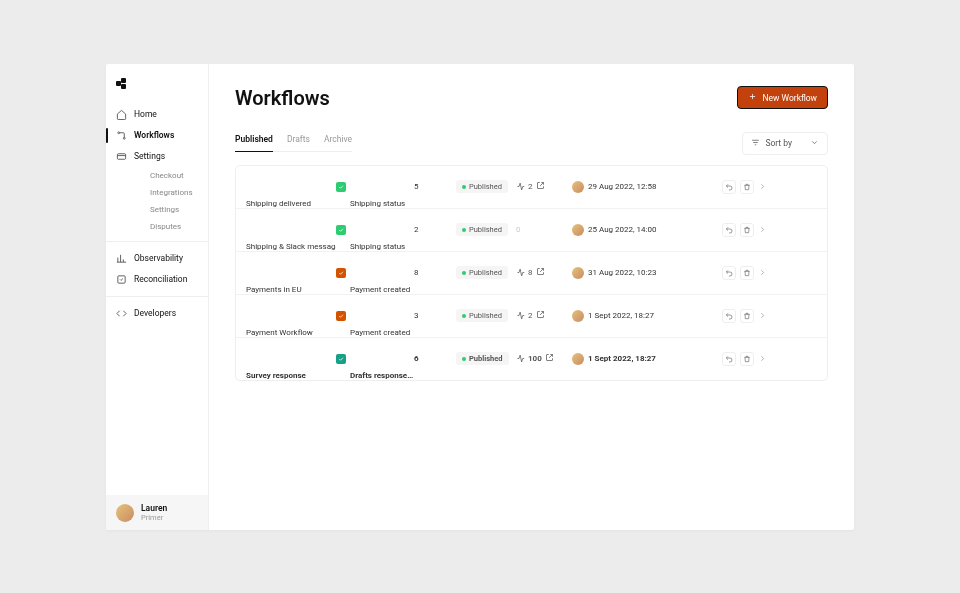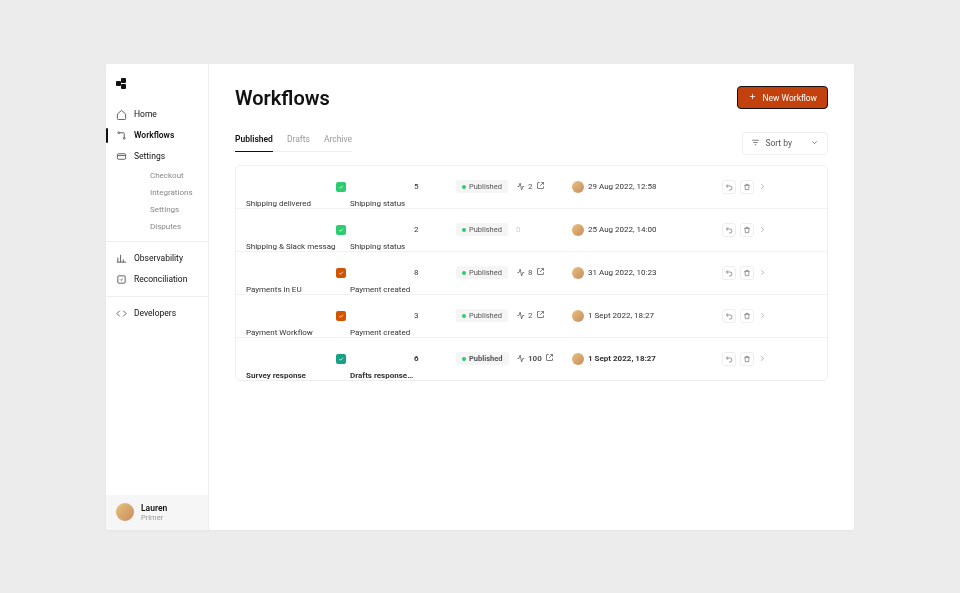--- a/index.html
+++ b/index.html
@@ -57,21 +57,21 @@
   .nav-item .icon { width: 11px; height: 11px; display:flex; align-items:center; justify-content:center; color:#555;}
   .nav-sub {
     font-size: 8px;
     color: #888;
     padding: 4px 10px 4px 44px;
     cursor: pointer;
   }
   .nav-sep { height: 1px; background:#eee; margin: 6px 0; }
   .user {
     display:flex;
-    align-items:center;
+    align-items:flex-end;
     gap:7px;
     padding:8px 10px;
     background:#f6f6f6;
   }
   .user-avatar {
     width:18px;height:18px;border-radius:50%;
     background: linear-gradient(135deg,#e6c27a,#c98b63);
   }
   .user-name { font-size:8.5px; font-weight:600; color:#111; }
   .user-org { font-size:7.5px; color:#999; }

